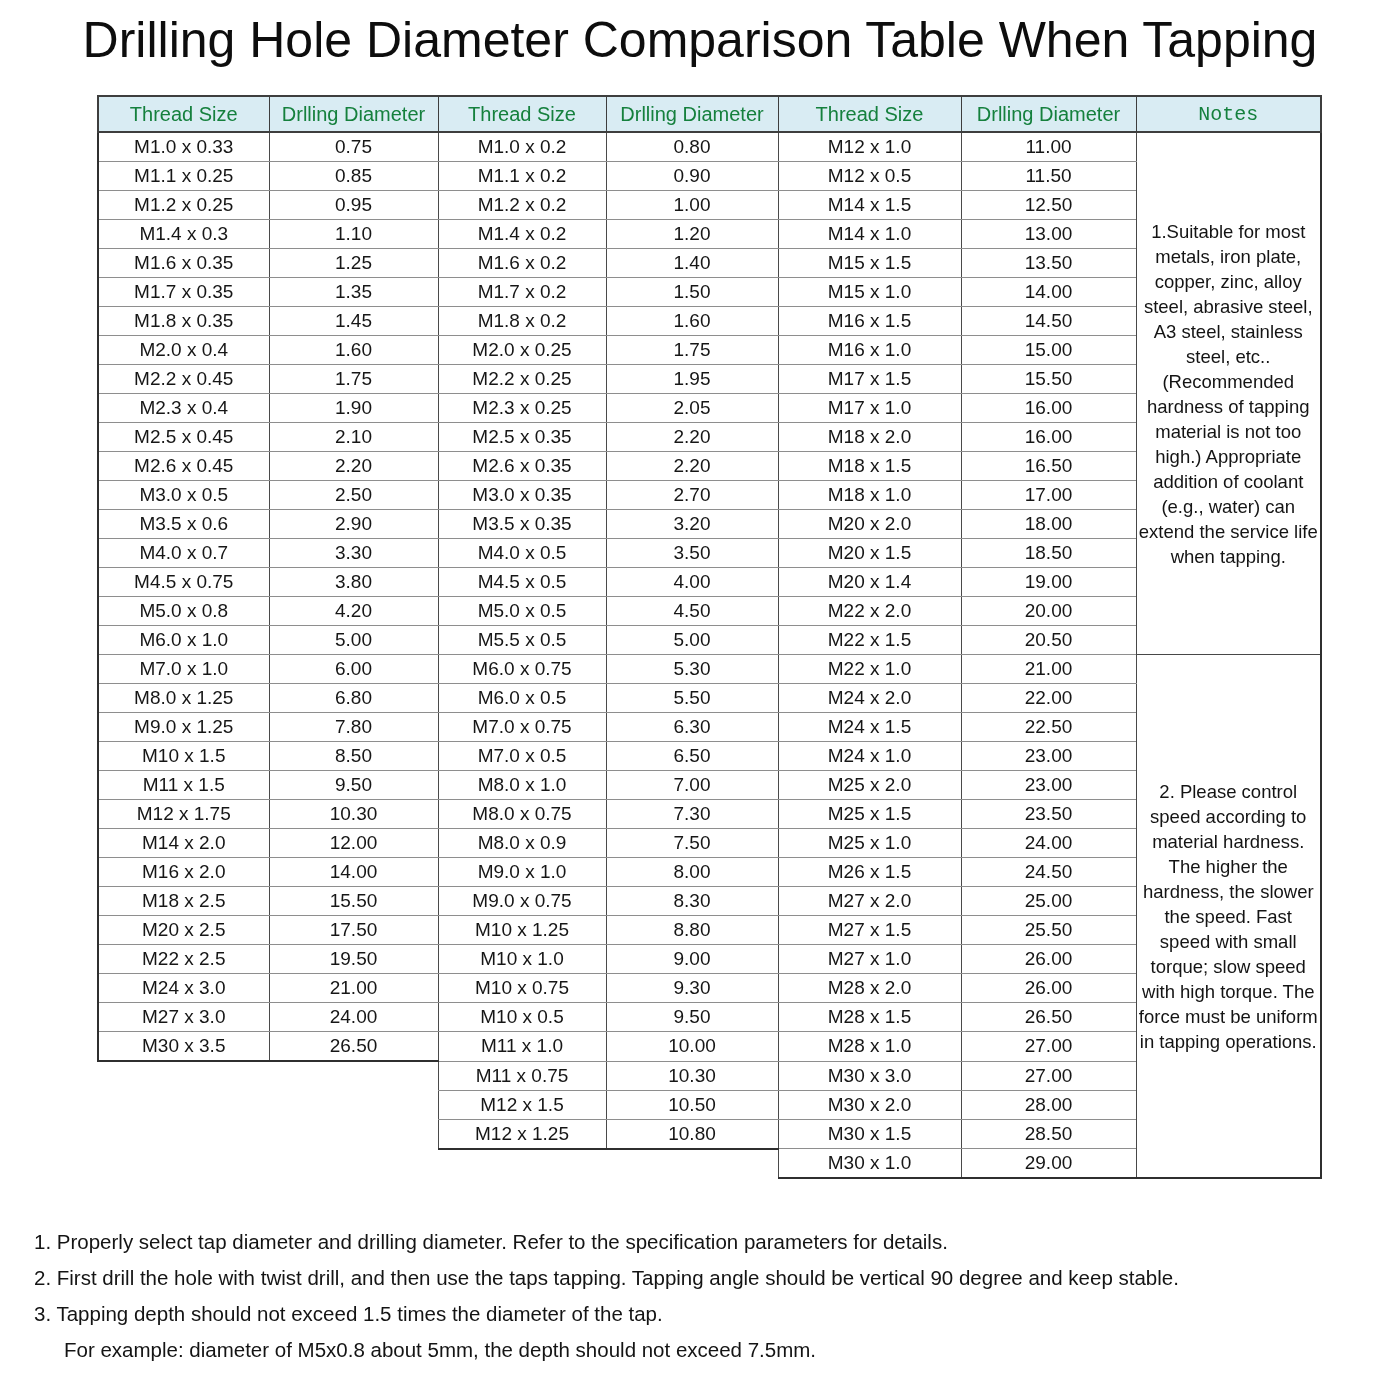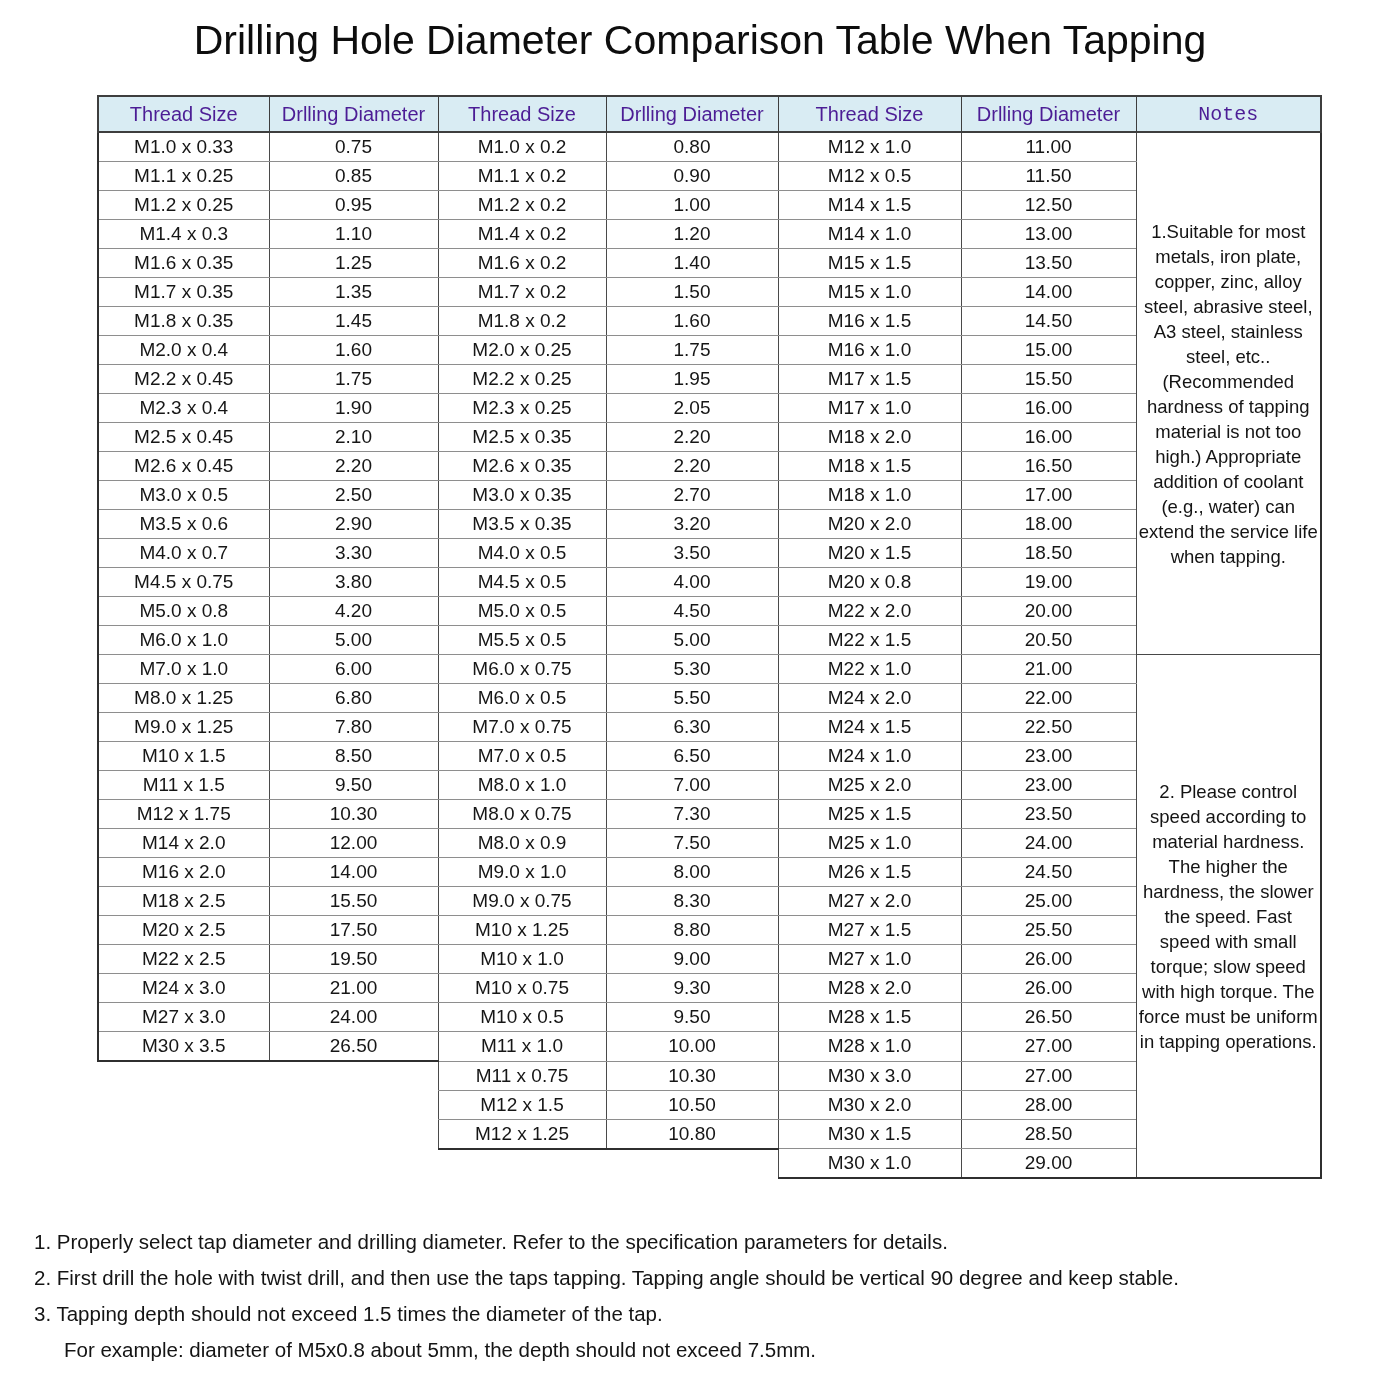--- a/index.html
+++ b/index.html
@@ -6,37 +6,37 @@
   body {
     width: 1400px; height: 1400px;
     background: #ffffff;
     font-family: "Liberation Sans", "DejaVu Sans", sans-serif;
     color: #1a1a1a;
     overflow: hidden;
   }
   .page-title {
     margin: 16px 0 0 0;
     text-align: center;
-    font-size: 41px;
+    font-size: 50px;
     line-height: 48px;
     font-weight: 400;
     color: #0d0d0d;
     white-space: nowrap;
   }
   table.comparison {
     border-collapse: collapse;
     table-layout: fixed;
     margin: 31px 0 0 97px;
   }
   th {
     background: #d9ecf3;
     height: 34px;
     font-size: 20px;
     font-weight: 400;
-    color: #4c1d95;
+    color: #15803d;
     border: 1.5px solid #3e3e3e;
     border-top-width: 2.5px;
     border-bottom-width: 2px;
     padding: 0;
   }
   th:first-child { border-left-width: 2.5px; }
   th:last-child  { border-right-width: 2.5px; font-family: Liberation Mono, monospace; }
   td.data {
     height: 28px;
     padding: 0;
@@ -220,21 +220,21 @@
           <td class="data">M4.0 x 0.5</td>
           <td class="data">3.50</td>
           <td class="data">M20 x 1.5</td>
           <td class="data">18.50</td>
         </tr>
         <tr>
           <td class="data edge-left">M4.5 x 0.75</td>
           <td class="data">3.80</td>
           <td class="data">M4.5 x 0.5</td>
           <td class="data">4.00</td>
-          <td class="data">M20 x 0.8</td>
+          <td class="data">M20 x 1.4</td>
           <td class="data">19.00</td>
         </tr>
         <tr>
           <td class="data edge-left">M5.0 x 0.8</td>
           <td class="data">4.20</td>
           <td class="data">M5.0 x 0.5</td>
           <td class="data">4.50</td>
           <td class="data">M22 x 2.0</td>
           <td class="data">20.00</td>
         </tr>

